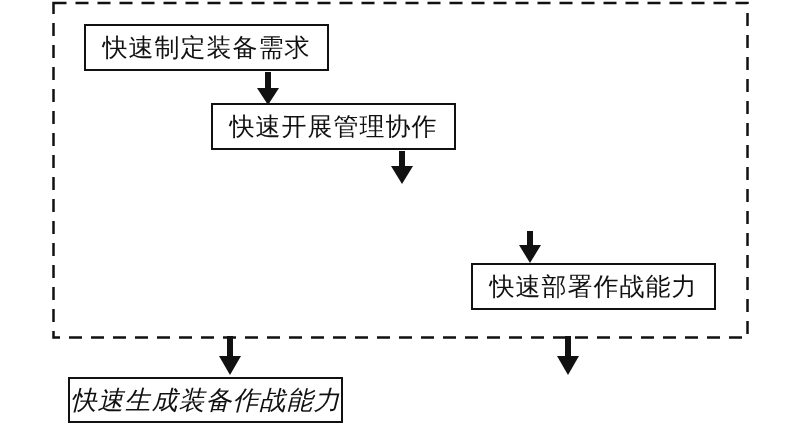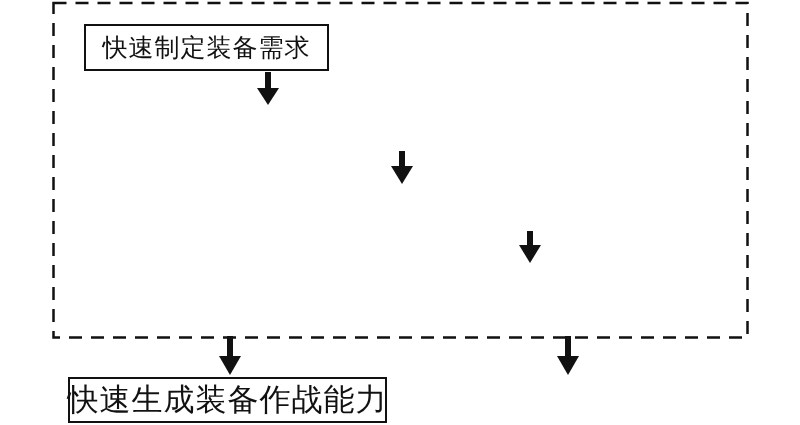--- a/index.html
+++ b/index.html
@@ -34,24 +34,25 @@
     white-space: nowrap;
     z-index: 2;
   }
   .process-box {
     width: 245px;
     height: 47px;
     font-size: 25px;
     letter-spacing: 1px;
   }
   .outcome-box {
-    width: 319px;
+    width: 275px;
     height: 46px;
-    font-size: 31px;
+    font-size: 26px;
     letter-spacing: 1px;
+    font-style: italic;
   }
   .p1 { left: 84px;  top: 24px;  }
   .p2 { left: 211px; top: 103px; }
   .p3 { left: 340px; top: 183px; }
   .p4 { left: 471px; top: 263px; }
   .o1 { left: 68px;  top: 377px; }
   .o2 { left: 411px; top: 377px; }
 </style>
 </head>
 <body>
@@ -83,19 +84,21 @@
     </g>
 
     <g>
       <rect x="565" y="336" width="6" height="21" fill="#111111"></rect>
       <polygon points="557,356 579,356 568,375" fill="#111111"></polygon>
     </g>
   </svg>
 
   <div class="box process-box p1">快速制定装备需求</div>
 
+  <div class="box process-box p2">快速开展管理协作</div>
 
 
+  <div class="box process-box p4">快速部署作战能力</div>
 
   <div class="box outcome-box o1">快速生成装备作战能力</div>
 
 
 </div>
 
 </body></html>

